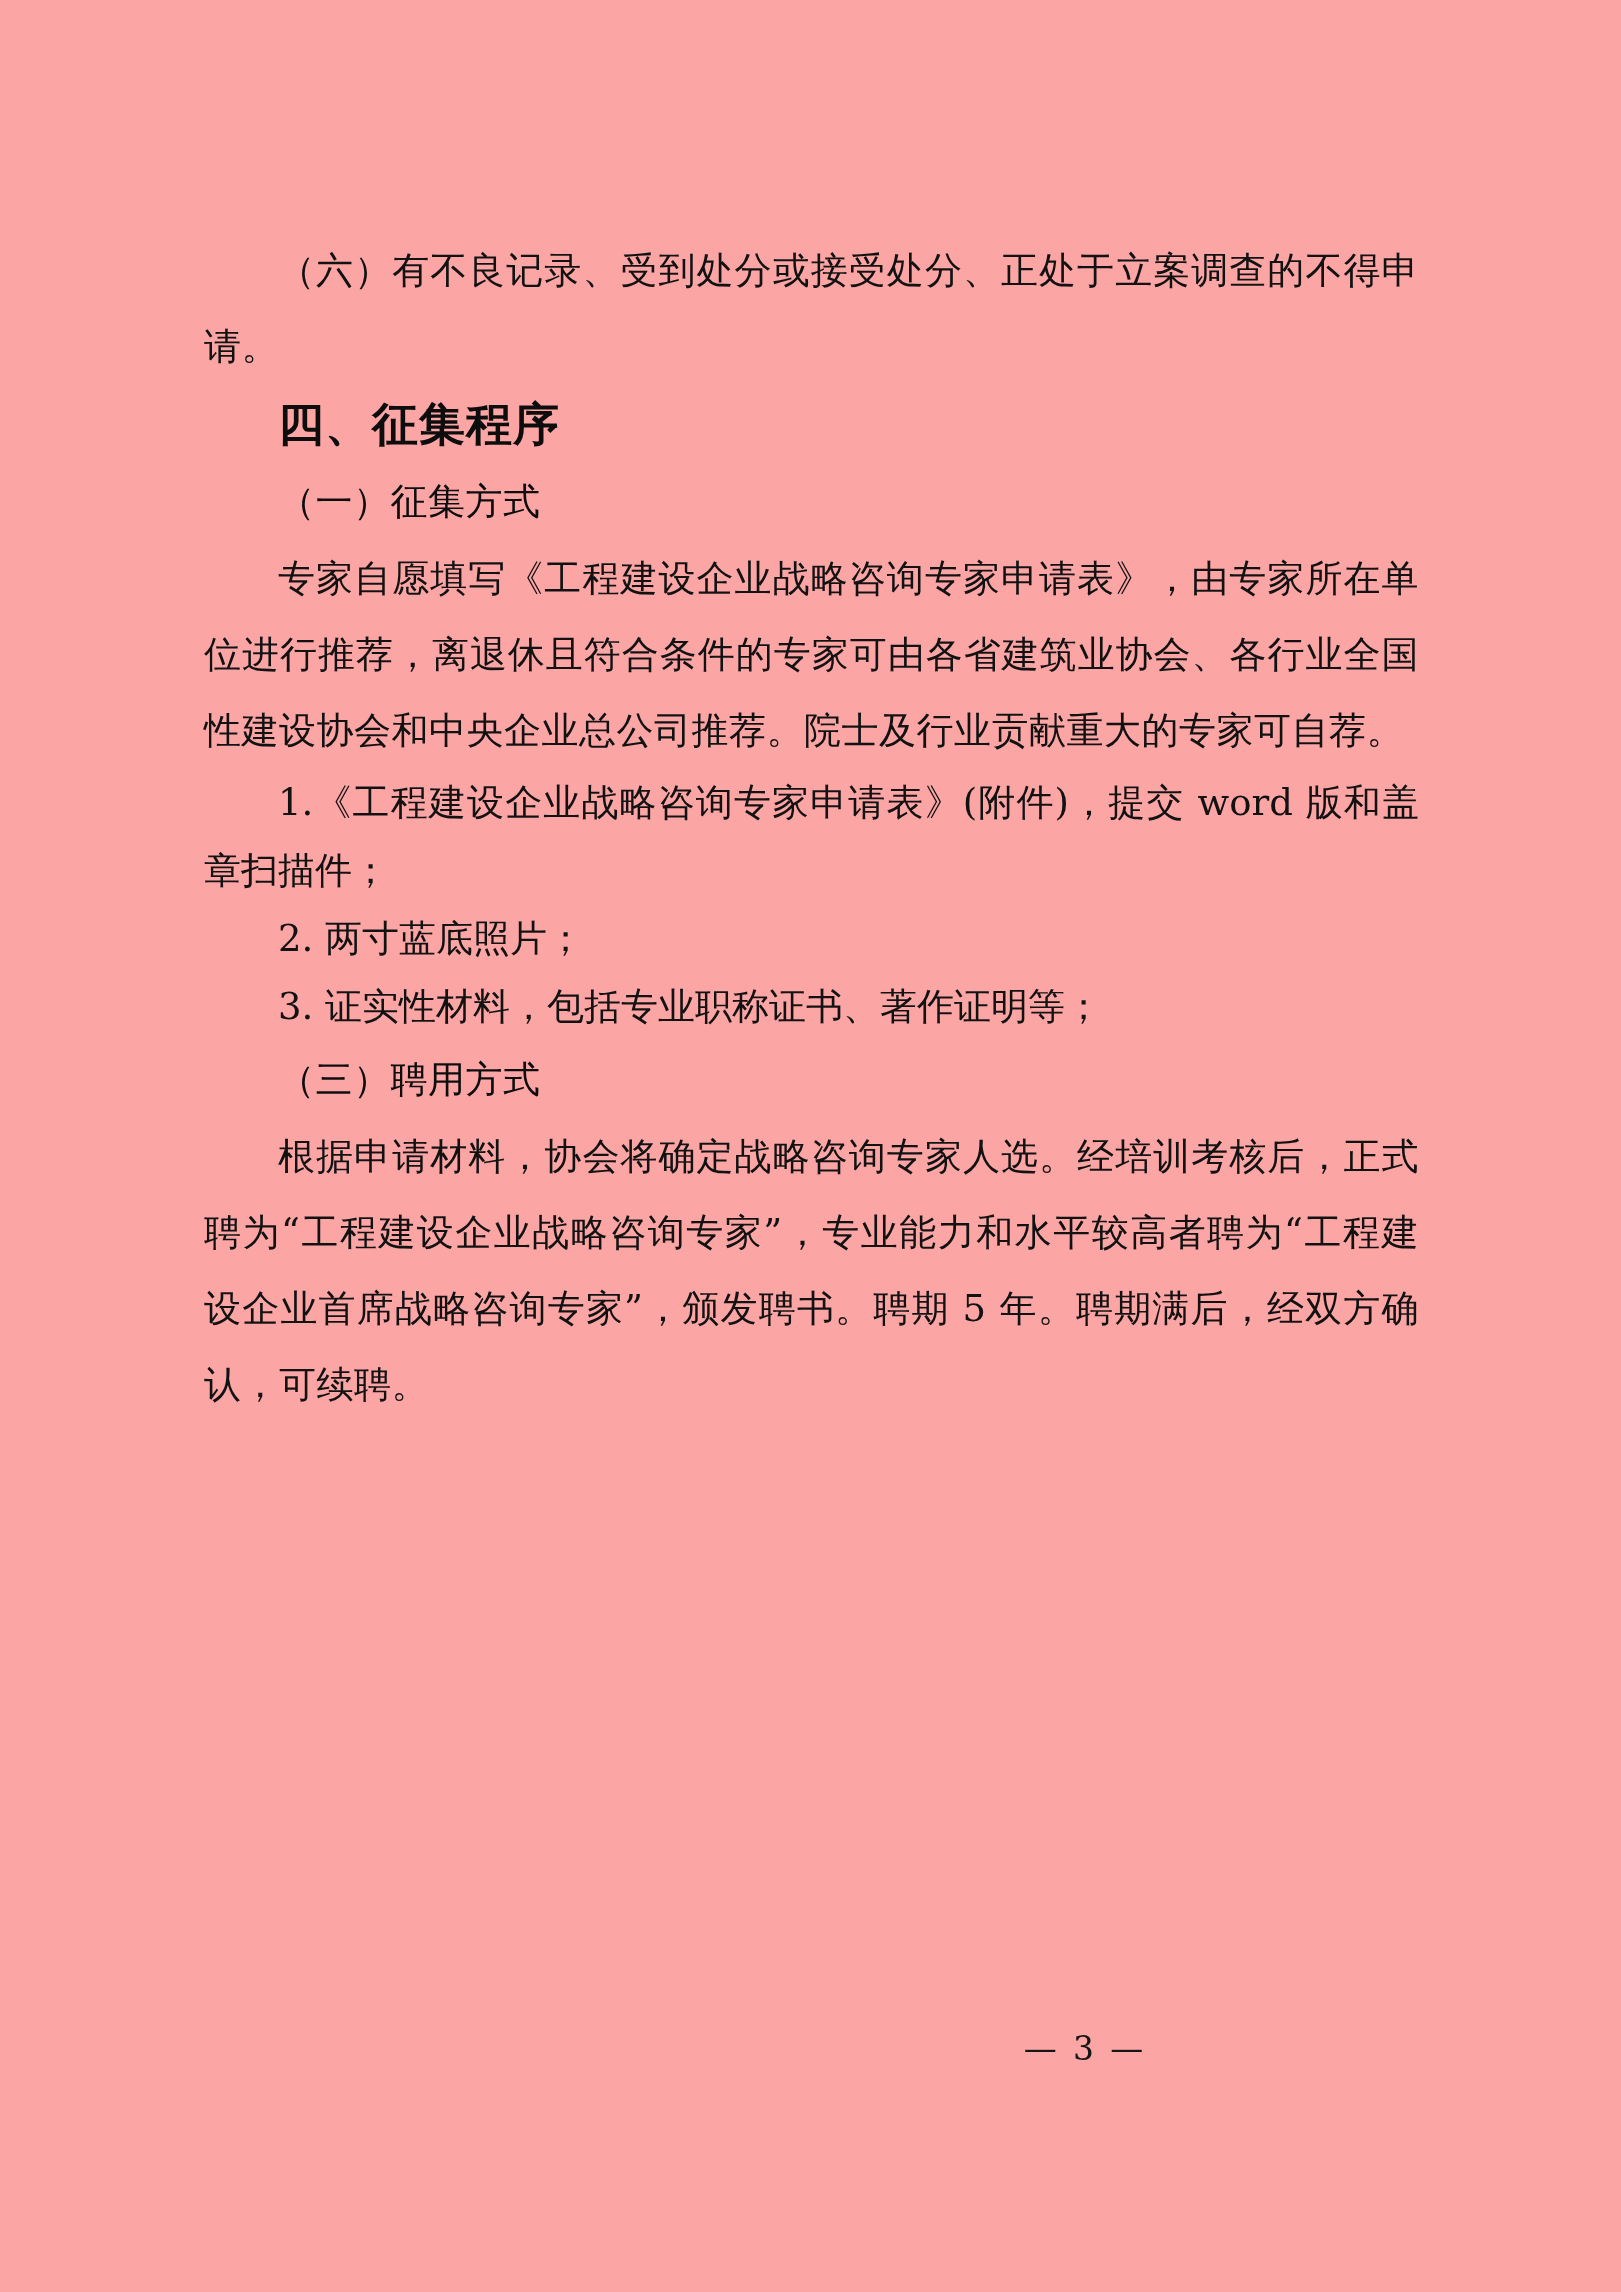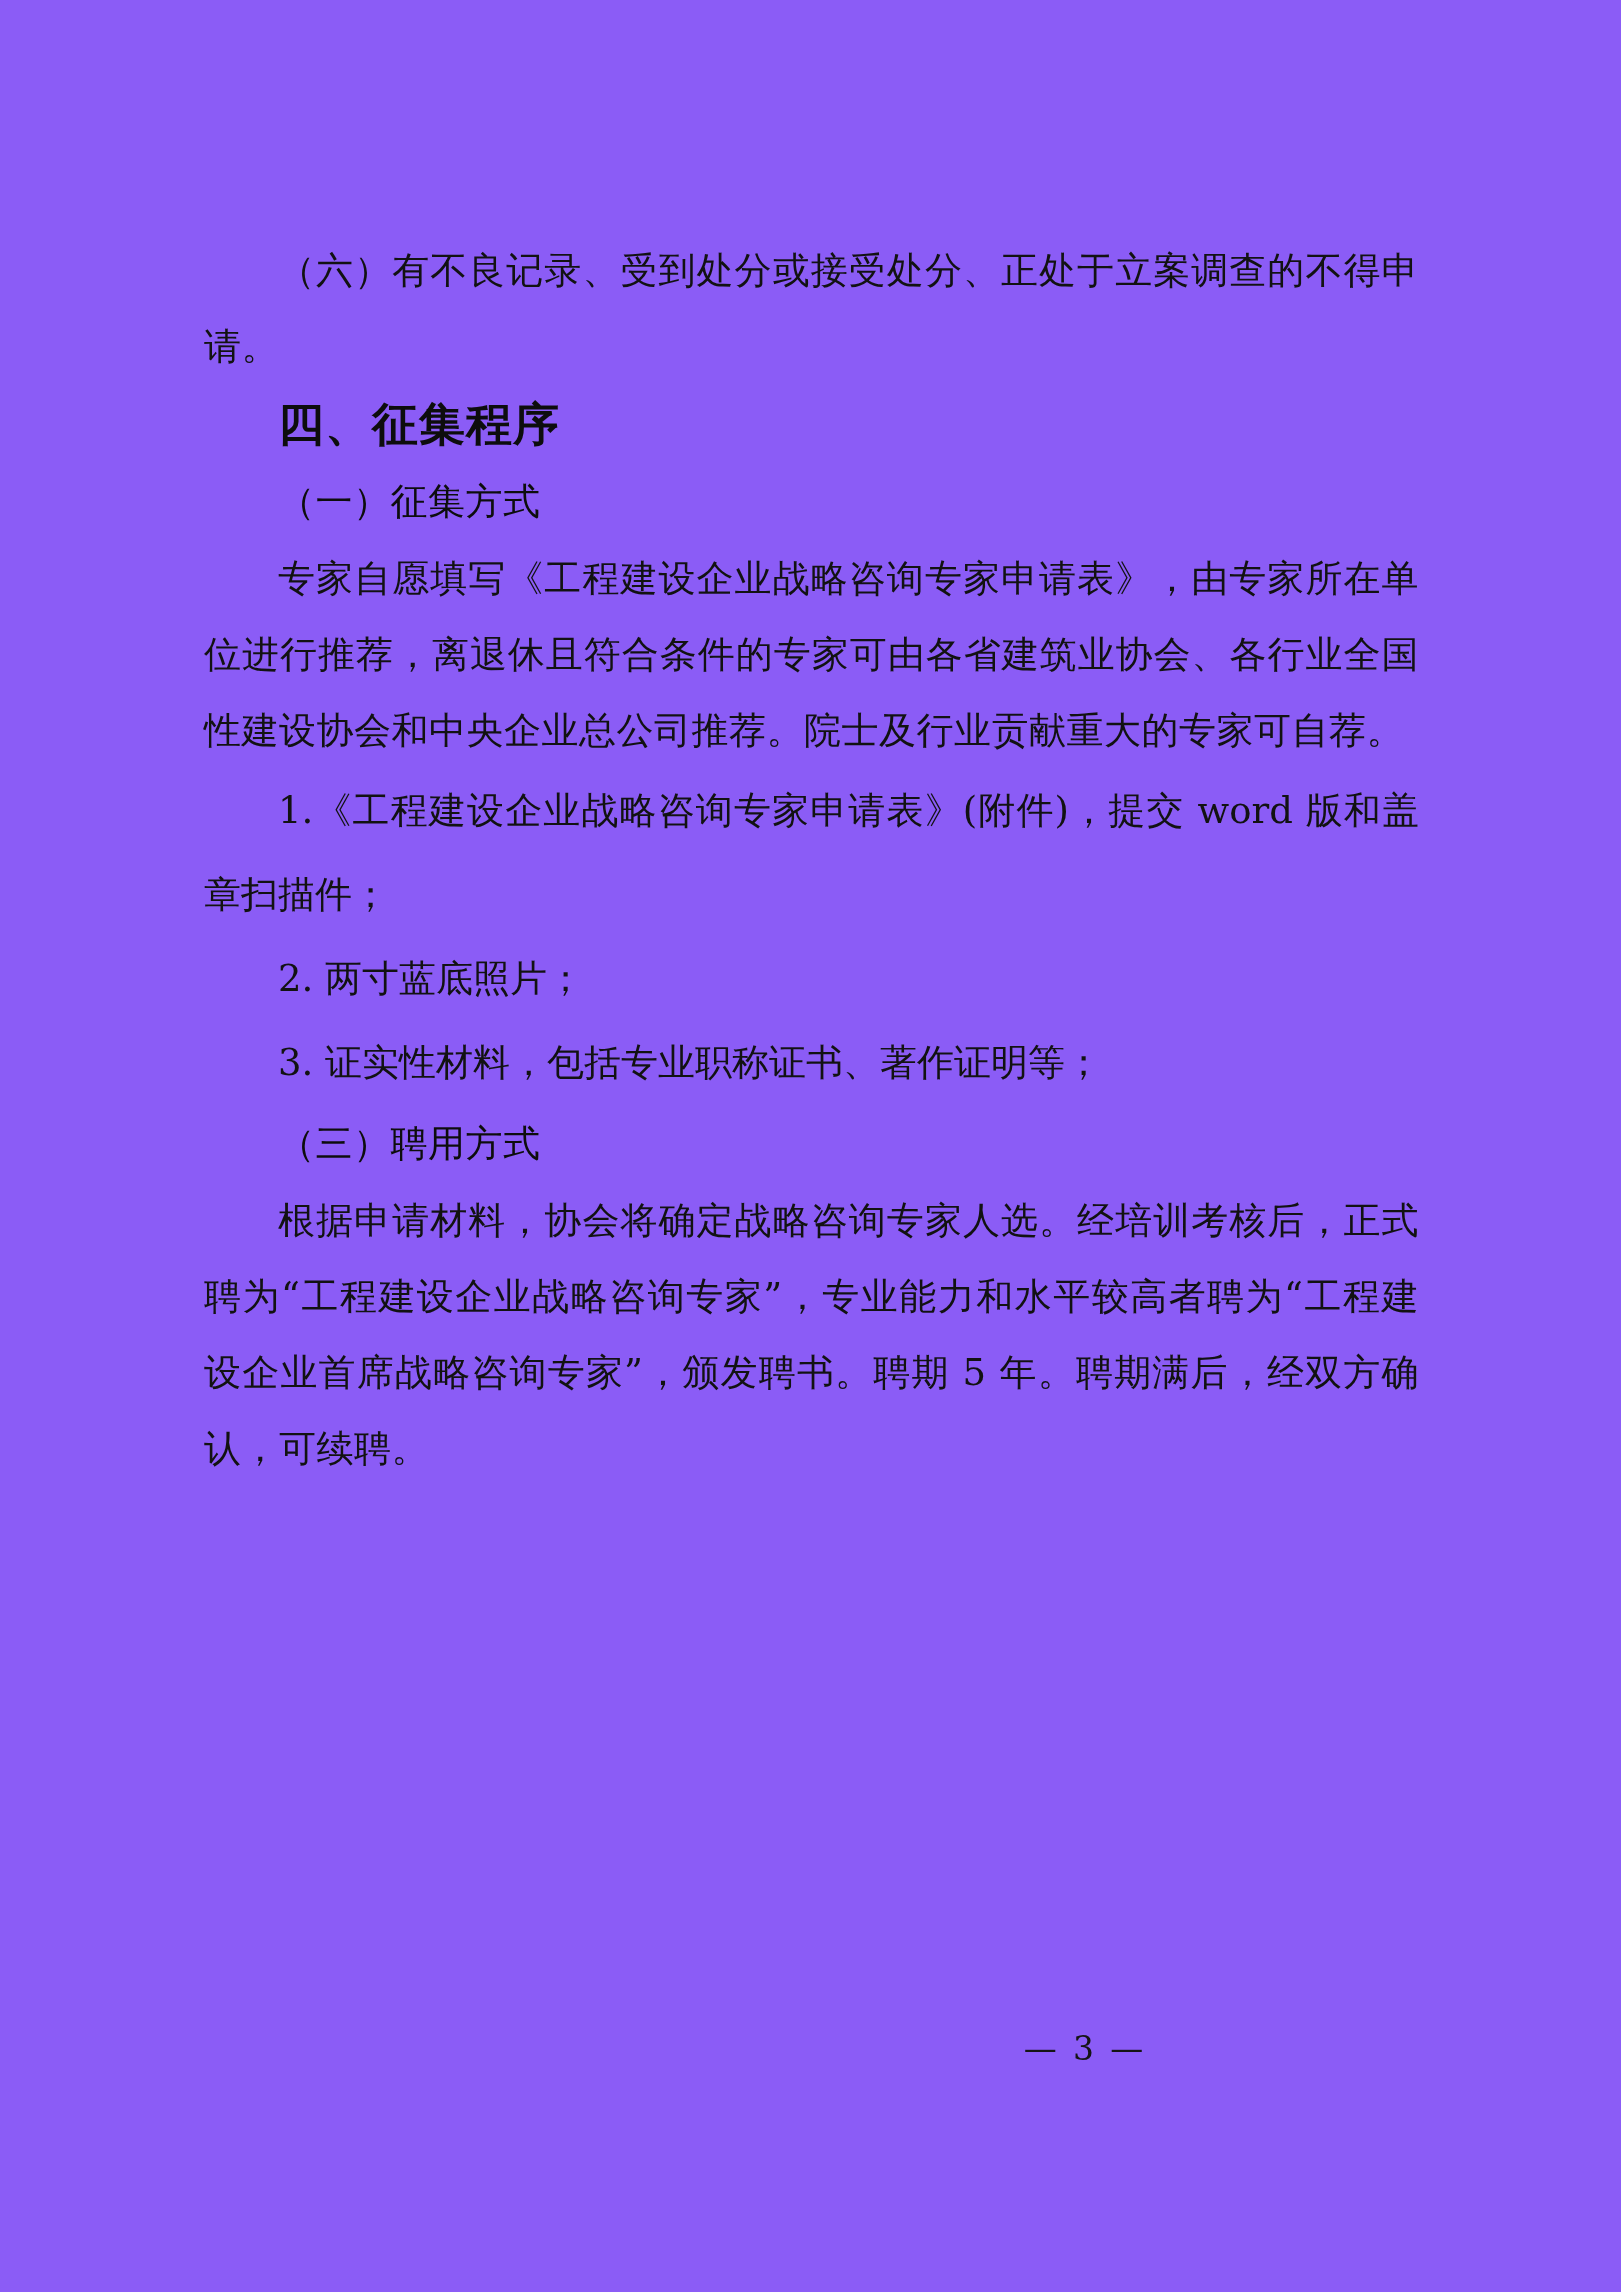--- a/index.html
+++ b/index.html
@@ -14,21 +14,21 @@
     font-family: "DejaVu Serif", "Liberation Serif", serif;
     color: #000000;
     overflow: hidden;
   }
   .page {
     position: absolute;
     top: 0;
     left: 0;
     width: 1621px;
     height: 2293px;
-    background: #8b5cf6;
+    background: #fca5a5;
   }
   .content {
     position: absolute;
     left: 204px;
     top: 233px;
     width: 1215px;
   }
   .para {
     font-size: 37px;
     line-height: 76px;
@@ -54,21 +54,21 @@
     font-size: 37px;
     line-height: 78px;
     font-weight: normal;
     text-indent: 74px;
     margin: 0;
     color: #0d0d0d;
     letter-spacing: 0.5px;
   }
   .listitem {
     font-size: 37px;
-    line-height: 84px;
+    line-height: 68px;
     text-indent: 74px;
     margin: 0;
     text-align: justify;
     text-justify: inter-ideograph;
     color: #121212;
   }
   .footer {
     position: absolute;
     left: 0;
     top: 2029px;

